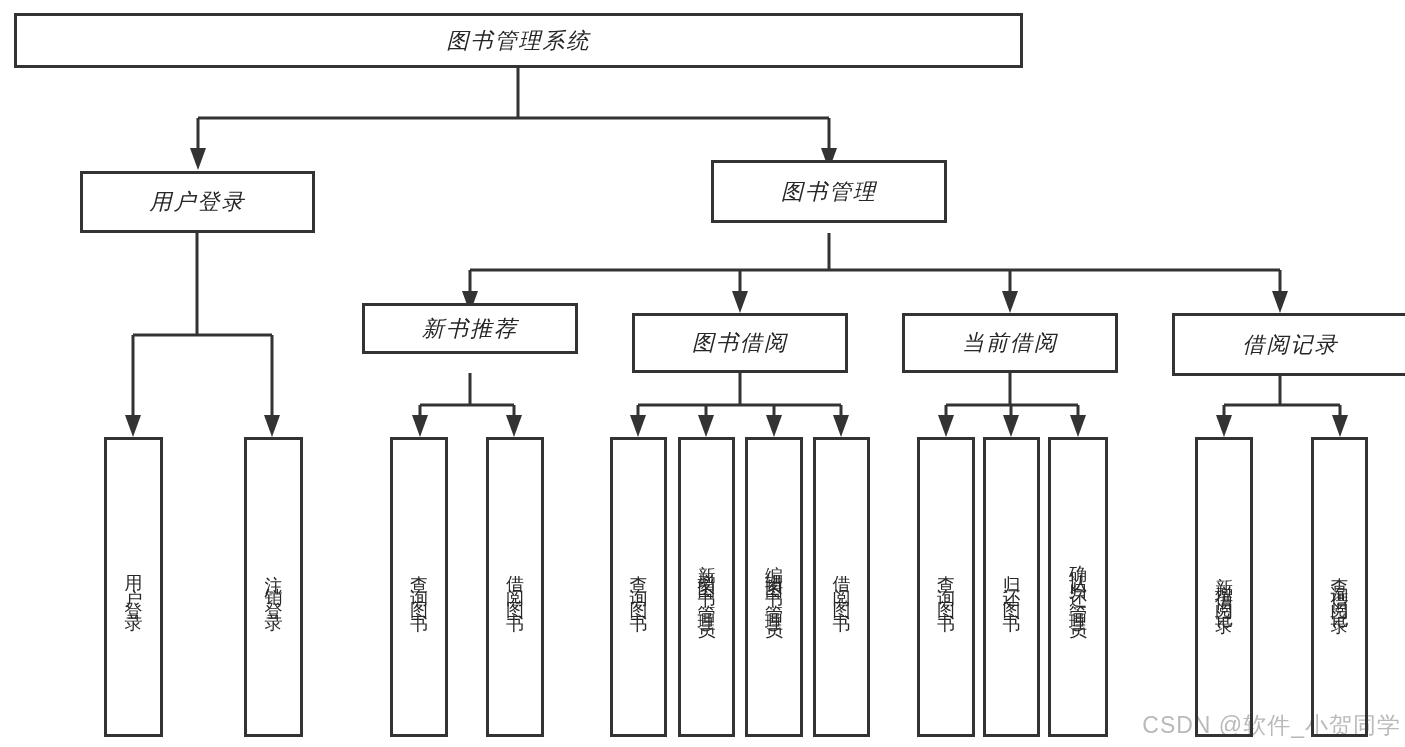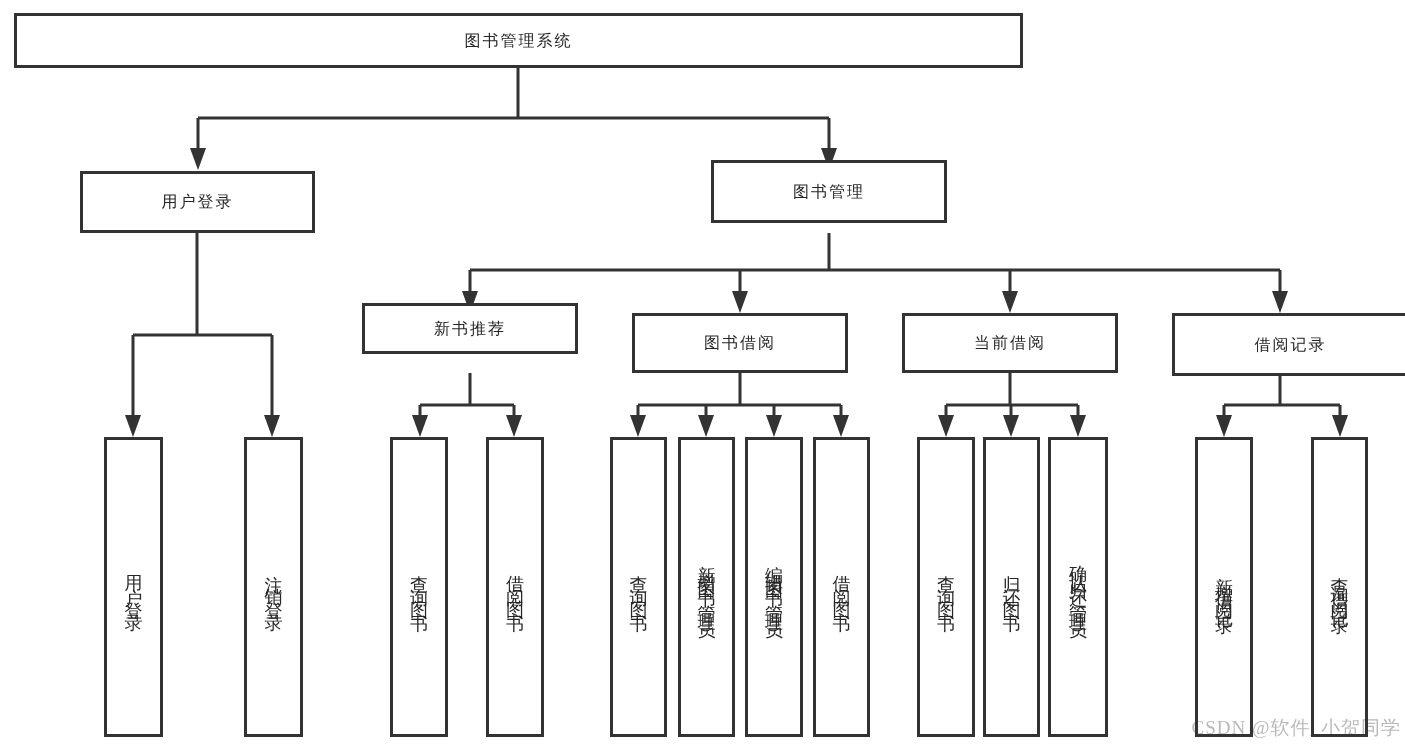--- a/index.html
+++ b/index.html
@@ -8,31 +8,31 @@
     font-family:"Liberation Sans",sans-serif;color:#262626;
   }
   .connectors{position:absolute;left:0;top:0;width:1405px;height:747px;}
   .ln{stroke:#333333;stroke-width:3;fill:none;}
   .ah{fill:#333333;stroke:none;}
   .box{
     position:absolute;box-sizing:border-box;background:#ffffff;
     border:3px solid #333333;display:flex;align-items:center;justify-content:center;
     z-index:2;
   }
-  .hbox{font-size:16px;letter-spacing:2px;line-height:1;}
+  .hbox{font-size:22px;letter-spacing:2px;line-height:1;font-style:italic;}
   .leaf{top:437px;height:300px;}
   .vtext{
     writing-mode:vertical-rl;text-orientation:mixed;
     font-size:18px;letter-spacing:13px;line-height:1;display:block;
   }
   .leaf.long .vtext{letter-spacing:8px;}
   .watermark{
     position:absolute;right:4px;bottom:6px;z-index:3;
-    font-size:19px;color:#b9b9b9;letter-spacing:1px;
-    mix-blend-mode:darken;white-space:nowrap;font-family:Liberation Serif, serif;
+    font-size:23px;color:#b9b9b9;letter-spacing:1px;
+    mix-blend-mode:darken;white-space:nowrap;
   }
 </style>
 </head>
 <body>
 
 <div class="canvas">
 
   <svg class="connectors" width="1405" height="747" viewBox="0 0 1405 747" aria-hidden="true">
 
     <path class="ln" d="M518,68 V118 M198,118 H829 M198,118 V150 M829,118 V150"></path>

